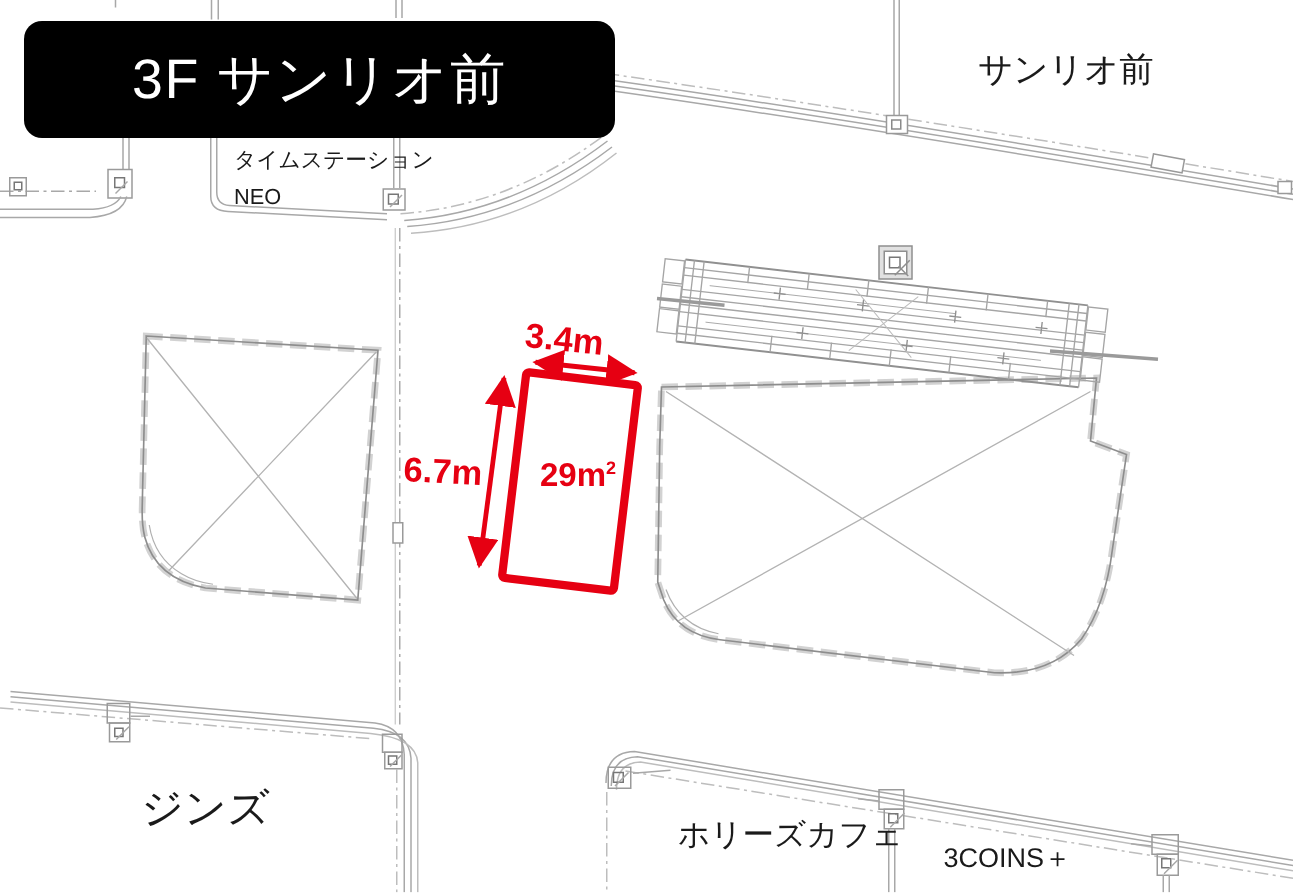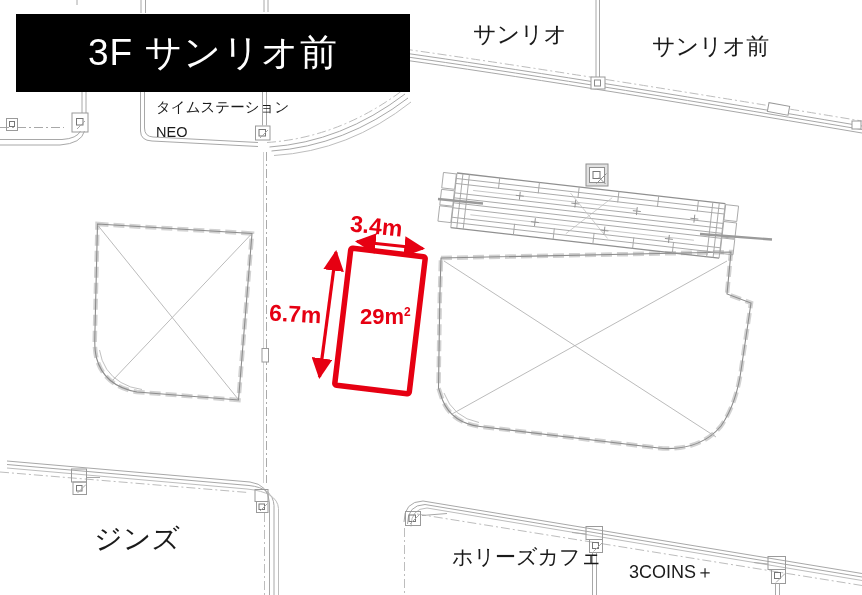--- a/index.html
+++ b/index.html
@@ -4,21 +4,21 @@
 <style>
   html,body{margin:0;padding:0;background:#fff;}
   #canvas{
     position:relative;width:862px;height:595px;overflow:hidden;background:#fff;
     font-family:"Liberation Sans","DejaVu Sans",sans-serif;
   }
   #linework{position:absolute;left:0;top:0;}
   .lbl{position:absolute;color:#1a1a1a;white-space:nowrap;line-height:1.2;}
   #banner{
     position:absolute;left:16px;top:14px;width:394px;height:78px;background:#000;
-    display:flex;align-items:center;justify-content:center;
+    display:flex;align-items:center;justify-content:center;border-radius:12px;
   }
   #banner span{color:#fff;font-size:37px;font-weight:400;letter-spacing:1px;}
   .store-sanrio{left:473px;top:21px;font-size:23px;}
   .store-gameland{left:652px;top:33px;font-size:23px;}
   .store-tsneo{left:156px;top:95px;font-size:14.5px;line-height:1.75;}
   .store-jins{left:94px;top:522px;font-size:28px;}
   .store-hollys{left:452px;top:544px;font-size:21px;}
   .store-coins{left:629px;top:562px;font-size:18px;}
   .red{color:#e60012;font-weight:bold;}
   .dim-w{left:350px;top:213px;font-size:23px;transform:rotate(6deg);}
@@ -176,21 +176,20 @@
     </g>
     <line x1="357" y1="241.5" x2="423" y2="248.5" stroke-width="3.2" marker-start="url(#ah)" marker-end="url(#ah)"></line>
     <line x1="336" y1="252" x2="319.5" y2="377" stroke-width="3.2" marker-start="url(#ah)" marker-end="url(#ah)"></line>
   </g>
 </svg>
 
   <div id="banner">
     <span>3F サンリオ前</span>
   </div>
 
-  <div class="lbl store-sanrio">サンリオ</div>
   <div class="lbl store-gameland">サンリオ前</div>
   <div class="lbl store-tsneo">
     <div>タイムステーション</div>
     <div>NEO</div>
   </div>
   <div class="lbl store-jins">ジンズ</div>
   <div class="lbl store-hollys">ホリーズカフェ</div>
   <div class="lbl store-coins">3COINS＋</div>
 
   <div class="lbl red dim-w">3.4m</div>

